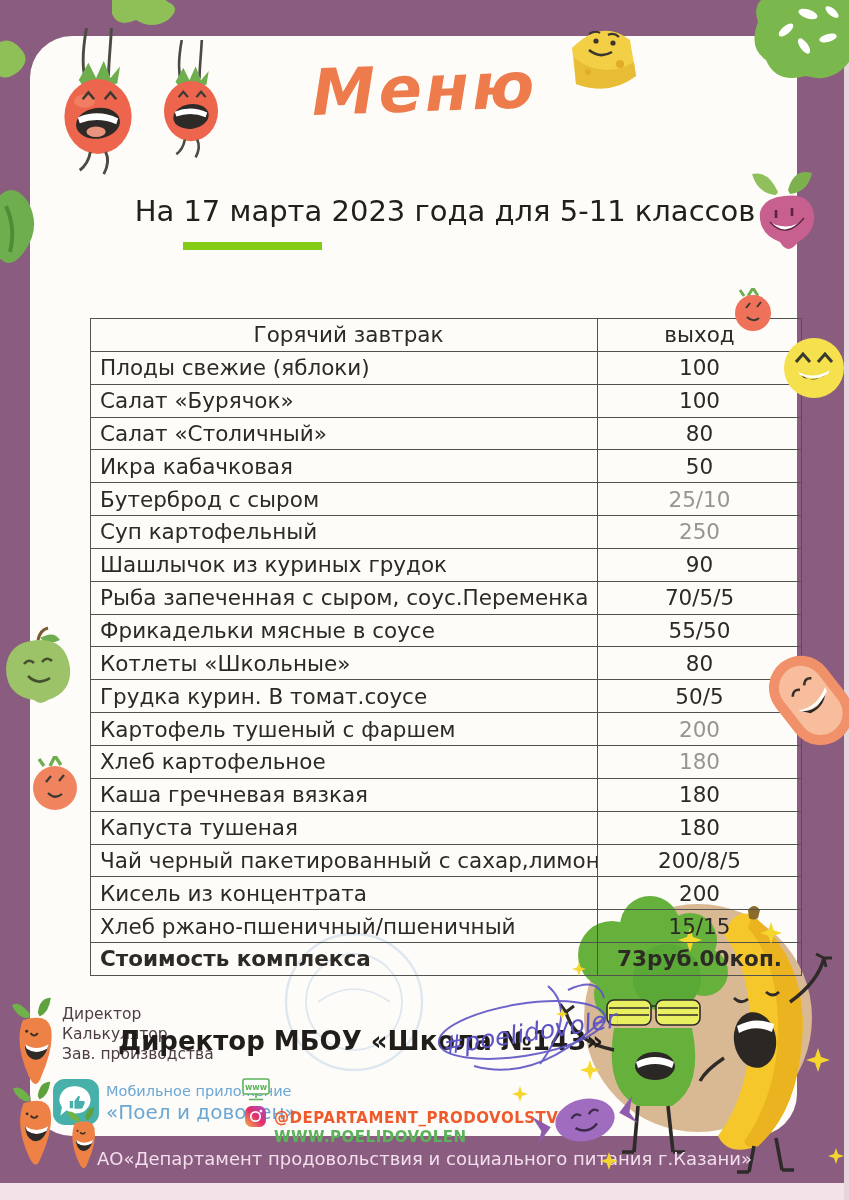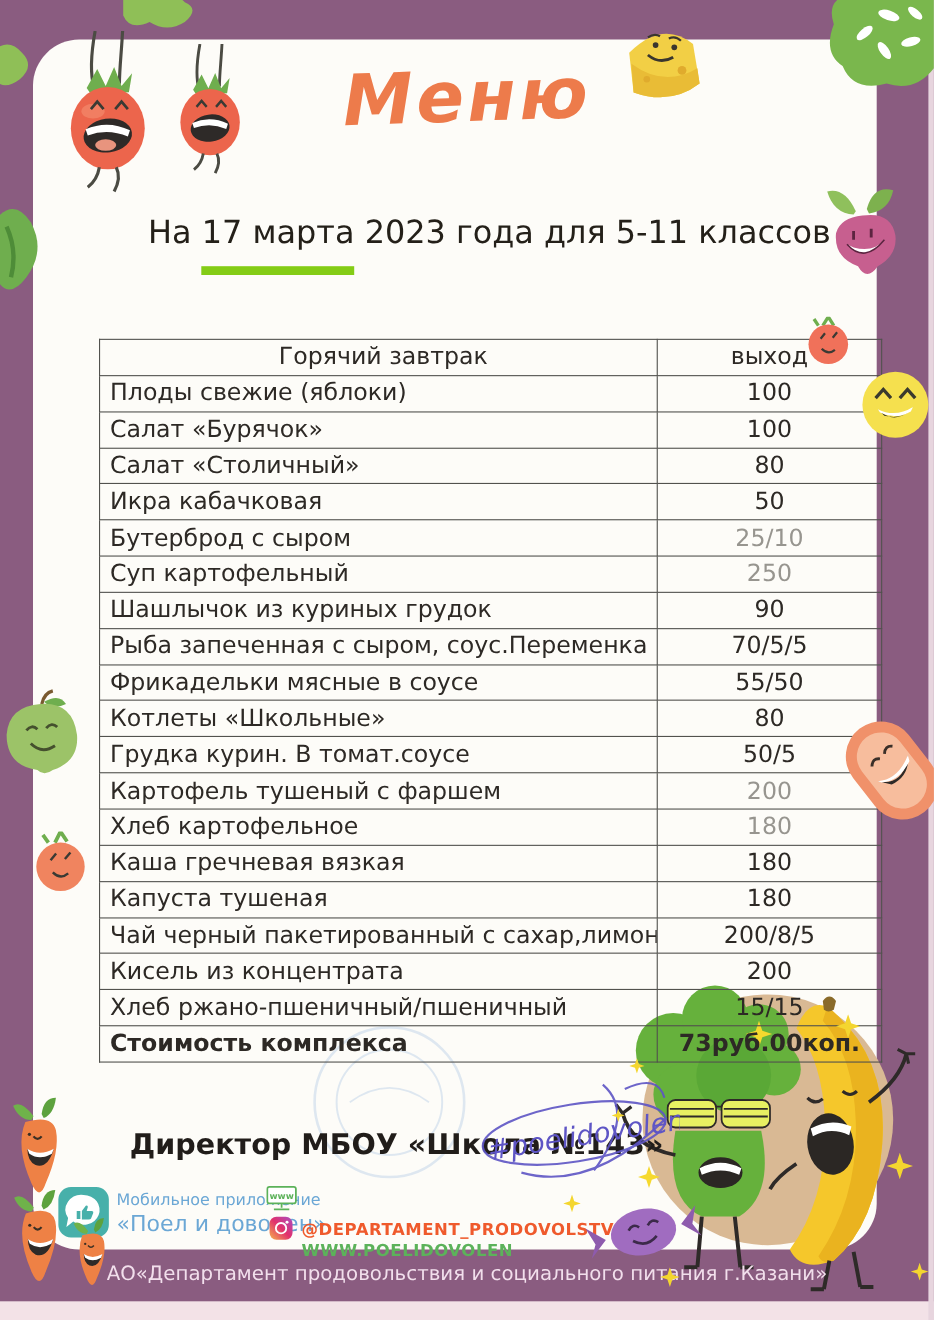--- a/index.html
+++ b/index.html
@@ -10,21 +10,21 @@
   .deco{position:absolute;pointer-events:none;}
   .z2{z-index:2}.z4{z-index:4}.z5{z-index:5}.z6{z-index:6}
 
   .title{position:absolute;left:0;top:52px;width:849px;text-align:center;z-index:4;
          font-size:64px;font-weight:bold;font-style:italic;color:#ed7b4b;
          transform:rotate(-2deg);letter-spacing:3px;}
   .subtitle{position:absolute;left:105px;top:194px;width:680px;text-align:center;z-index:4;
             font-size:29px;color:#242019;white-space:pre;}
   .subtitle .date{border-bottom:8px solid #84cc16;padding-bottom:14px;}
 
-  table.menu{position:absolute;left:90px;top:308px;width:700px;z-index:3;
+  table.menu{position:absolute;left:90px;top:318px;width:700px;z-index:3;
              border-collapse:collapse;table-layout:fixed;padding-left:28px;}
   table.menu tr{height:32.85px;}
   table.menu th,table.menu td{border:1.6px solid #52524e;padding:0;background:transparent;}
   table.menu .dish{width:497px;text-align:left;padding-left:9px;font-size:21.5px;color:#2d2925;
                    white-space:nowrap;overflow:hidden;}
   table.menu .portion{width:203px;text-align:center;font-size:21.5px;color:#2d2925;}
   table.menu th{font-weight:normal;font-size:22px;color:#2d2925;text-align:center;}
   table.menu tr.bold td{font-weight:bold;}
   table.menu td.portion.muted{color:#97958f;}
 
@@ -350,20 +350,25 @@
           <td class="dish">Хлеб ржано-пшеничный/пшеничный</td>
           <td class="portion">15/15</td>
         </tr>
         <tr class="bold">
           <td class="dish">Стоимость комплекса</td>
           <td class="portion">73руб.00коп.</td>
         </tr>
       </tbody>
   </table>
 
+  <div class="sign-small">
+    <div>Директор</div>
+    <div>Калькулятор</div>
+    <div>Зав. производства</div>
+  </div>
 
   <div class="director-line">Директор МБОУ «Школа №143»</div>
 
   <svg class="deco z5" style="left:428px;top:972px" width="190" height="110" viewBox="0 0 190 110">
     <g stroke="#5e55c5" fill="none" stroke-width="2" opacity="0.9">
       <ellipse cx="94" cy="58" rx="84" ry="26" transform="rotate(-9 94 58)"></ellipse>
       <path d="M140,18 q30,-14 36,8"></path>
       <path d="M46,94 Q110,112 178,44"></path>
       <path d="M120,14 Q150,40 112,92"></path>
     </g>

